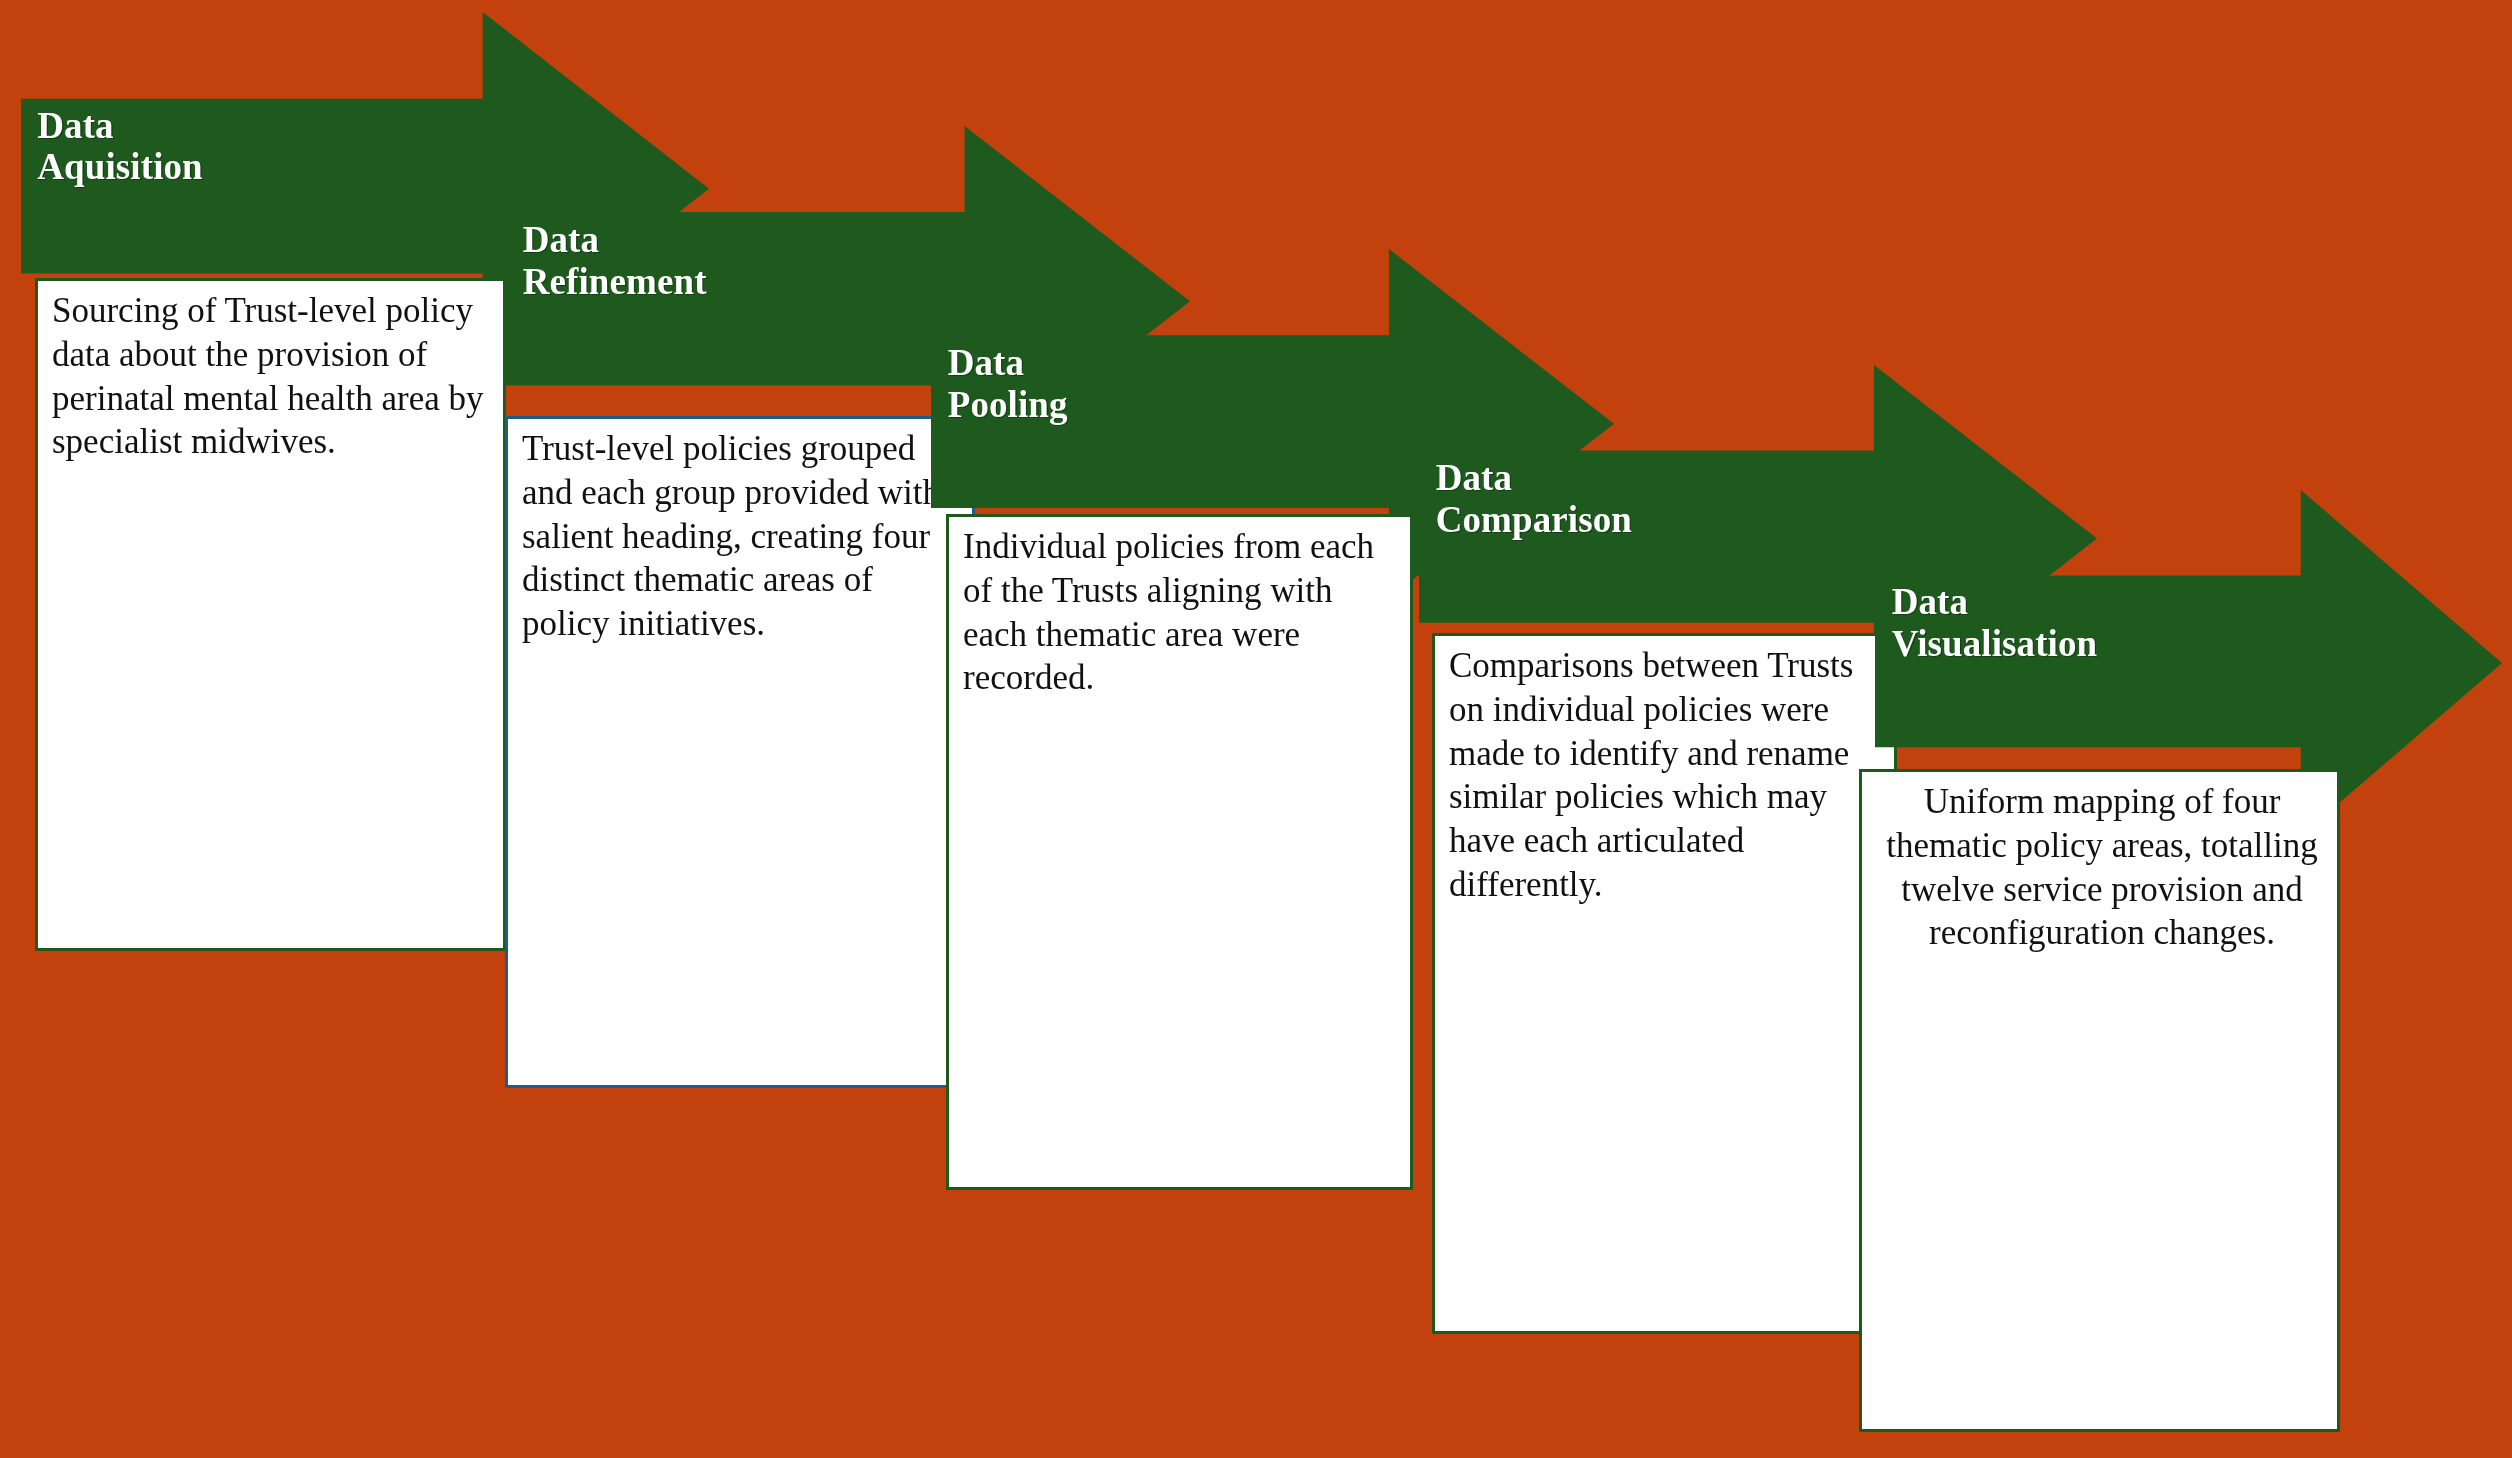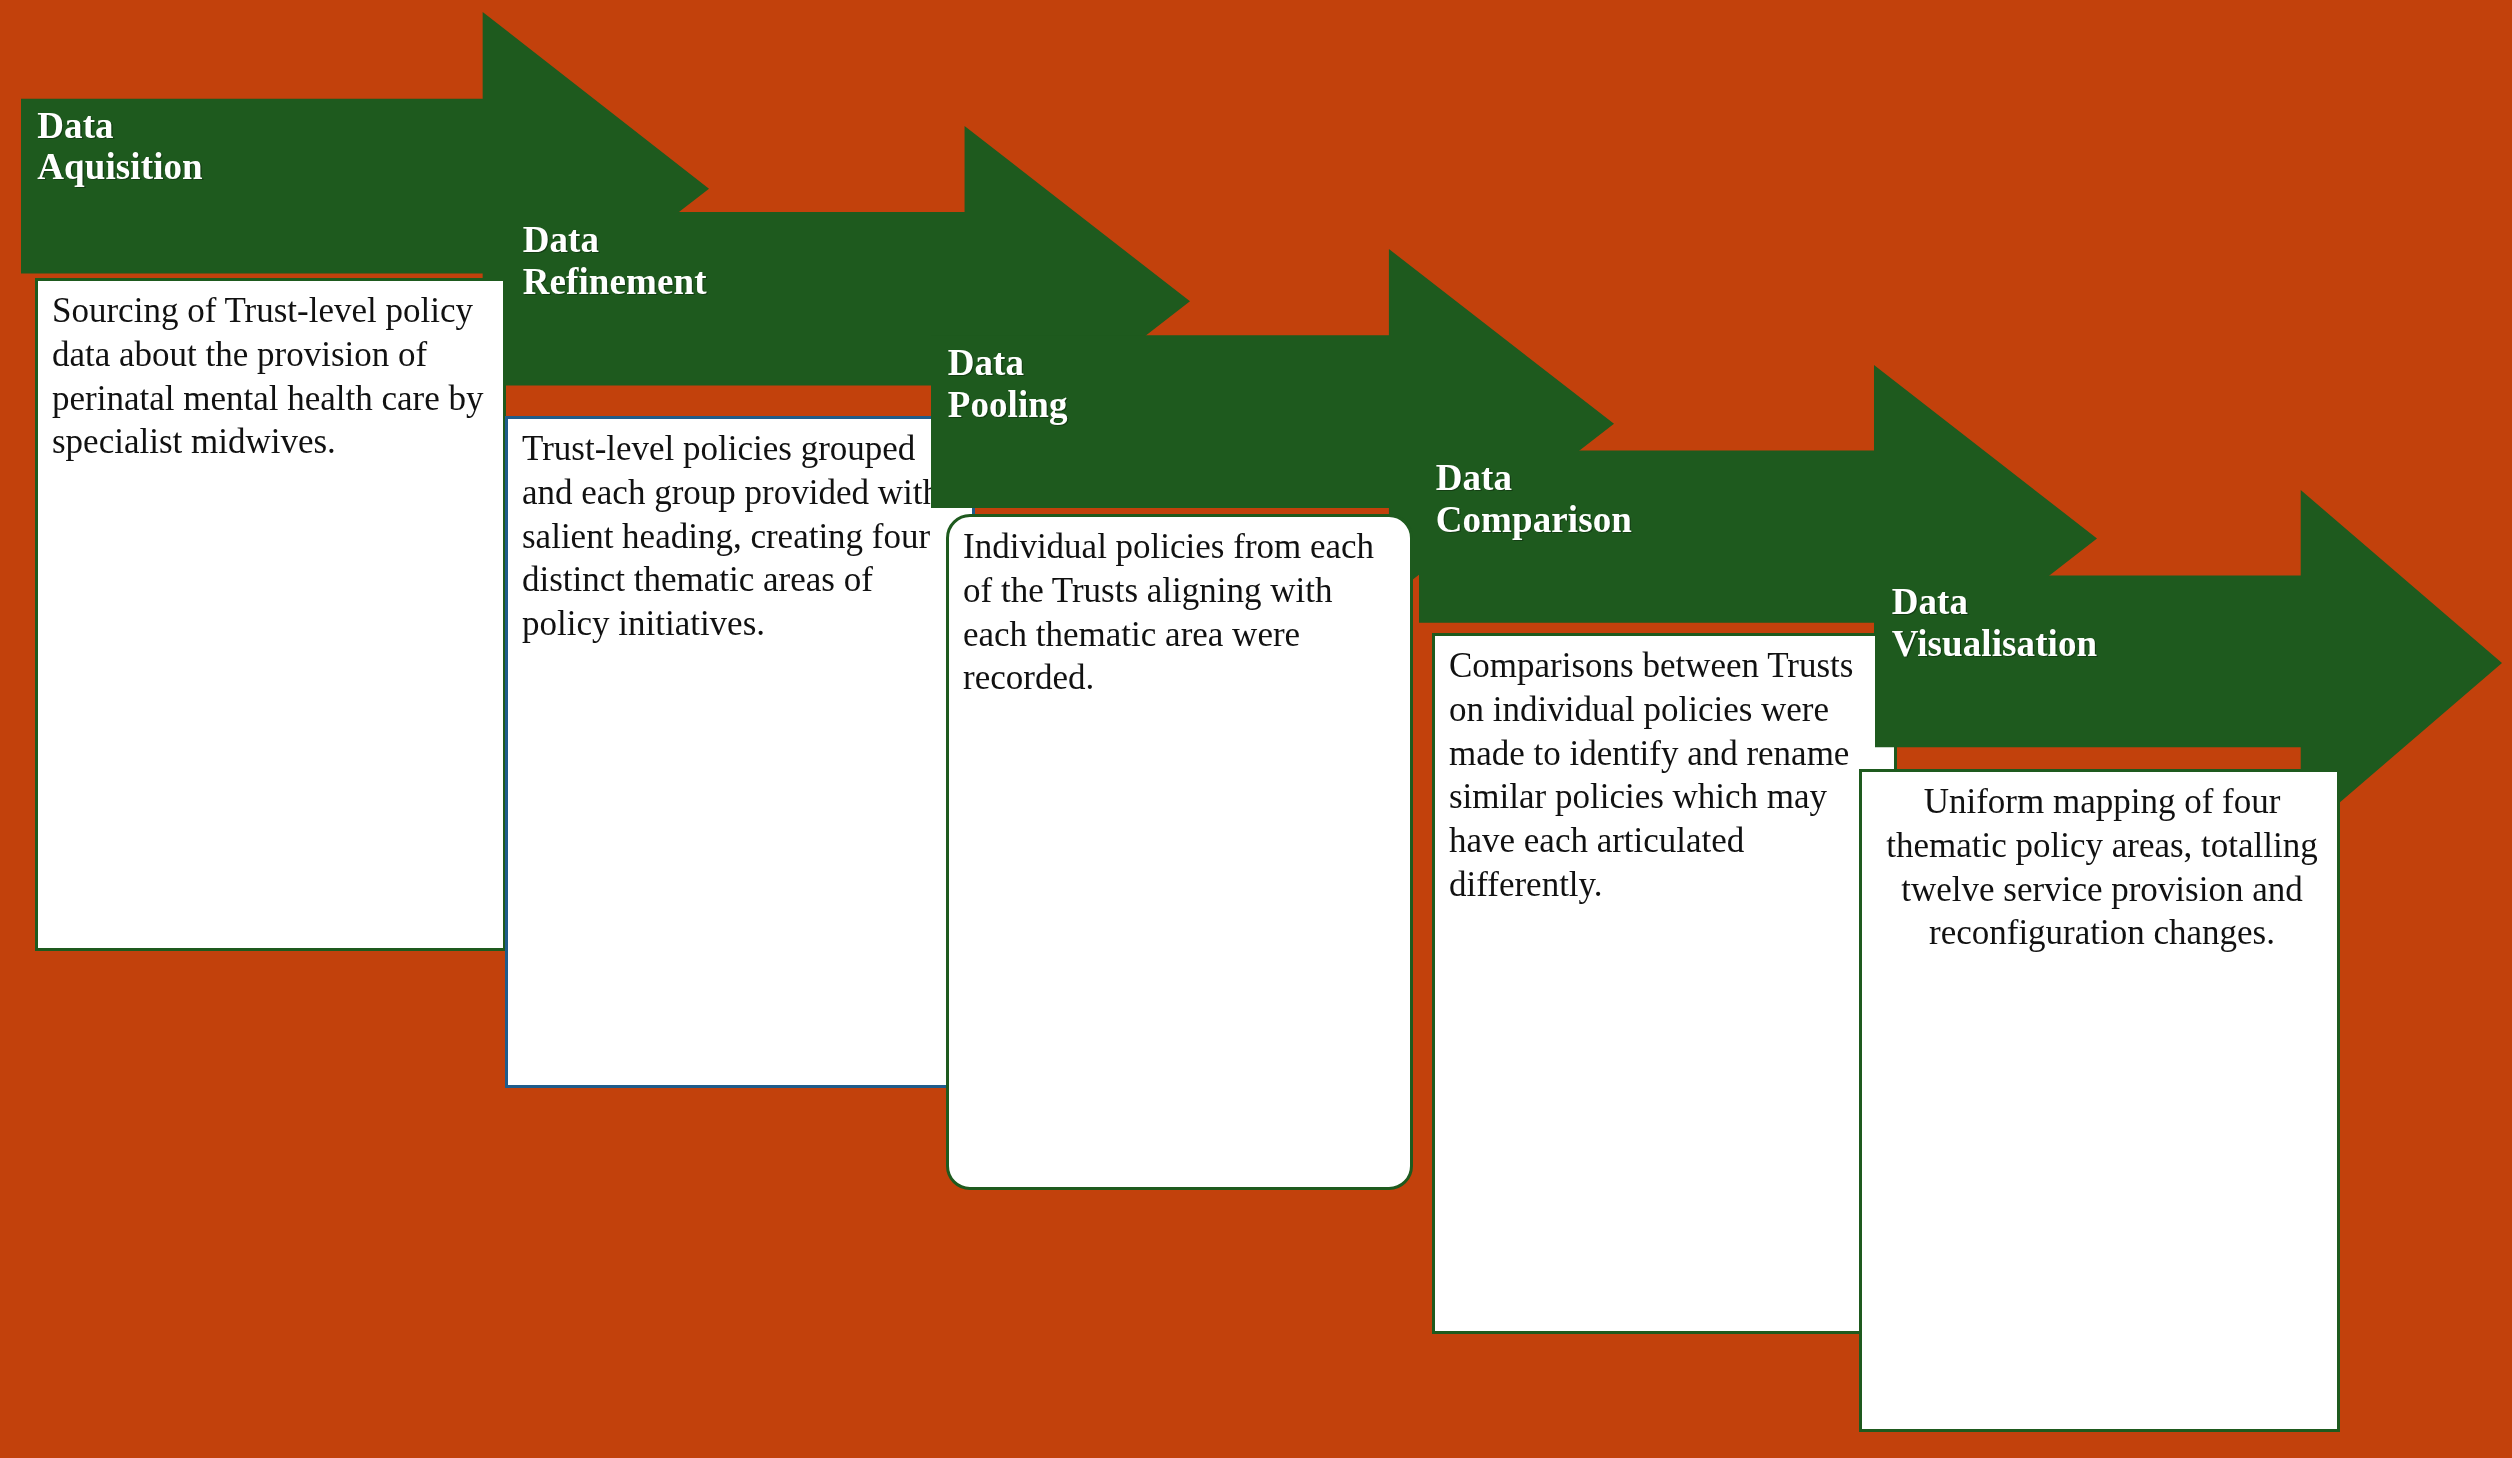--- a/index.html
+++ b/index.html
@@ -72,21 +72,21 @@
 
     <div class="arrow" style="left:20.6px; top:11.6px; width:688px; height:352px;">
       <svg viewBox="0 0 1070 548" preserveAspectRatio="none" aria-hidden="true">
         <polygon points="0,135 718,135 718,0 1070,275 718,548 718,407 0,407" fill="#1E5A1E"></polygon>
       </svg>
       <div class="arrow-label" style="left:16.7px; top:93px; font-size:37px;">Data
 Aquisition</div>
     </div>
 
     <div class="desc-box green-border" style="left:35px; top:278px; width:471px; height:673px;">
-      <div class="desc-text" style="font-size:35px;">Sourcing of Trust-level policy data about the provision of perinatal mental health care by specialist midwives.</div>
+      <div class="desc-text" style="font-size:35px;">Sourcing of Trust-level policy data about the provision of perinatal mental health area by specialist midwives.</div>
     </div>
   </div>
 
   <div class="stage">
 
     <div class="arrow" style="left:506px; top:126px; width:684px; height:350px;">
       <svg viewBox="0 0 1065 545" preserveAspectRatio="none" aria-hidden="true">
         <polygon points="0,134 714,134 714,0 1065,273 714,545 714,404 0,404" fill="#1E5A1E"></polygon>
       </svg>
       <div class="arrow-label" style="left:16.7px; top:93px; font-size:37px;">Data
@@ -101,21 +101,21 @@
   <div class="stage">
 
     <div class="arrow" style="left:931px; top:249px; width:683px; height:349px;">
       <svg viewBox="0 0 1062 543" preserveAspectRatio="none" aria-hidden="true">
         <polygon points="0,134 712,134 712,0 1062,272 712,543 712,403 0,403" fill="#1E5A1E"></polygon>
       </svg>
       <div class="arrow-label" style="left:16.7px; top:93px; font-size:37px;">Data
 Pooling</div>
     </div>
 
-    <div class="desc-box green-border" style="left:946px; top:514px; width:467px; height:676px;border-radius:24px;">
+    <div class="desc-box green-border" style="left:946px; top:514px; width:467px; height:676px;">
       <div class="desc-text" style="font-size:35px;">Individual policies from each of the Trusts aligning with each thematic area were recorded.</div>
     </div>
   </div>
 
   <div class="stage">
 
     <div class="arrow" style="left:1419px; top:365px; width:678px; height:347px;">
       <svg viewBox="0 0 1055 540" preserveAspectRatio="none" aria-hidden="true">
         <polygon points="0,133 708,133 708,0 1055,270 708,540 708,401 0,401" fill="#1E5A1E"></polygon>
       </svg>

